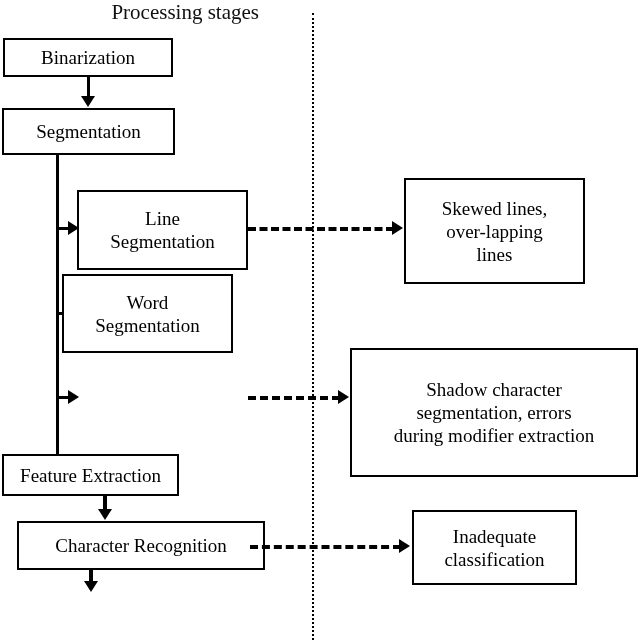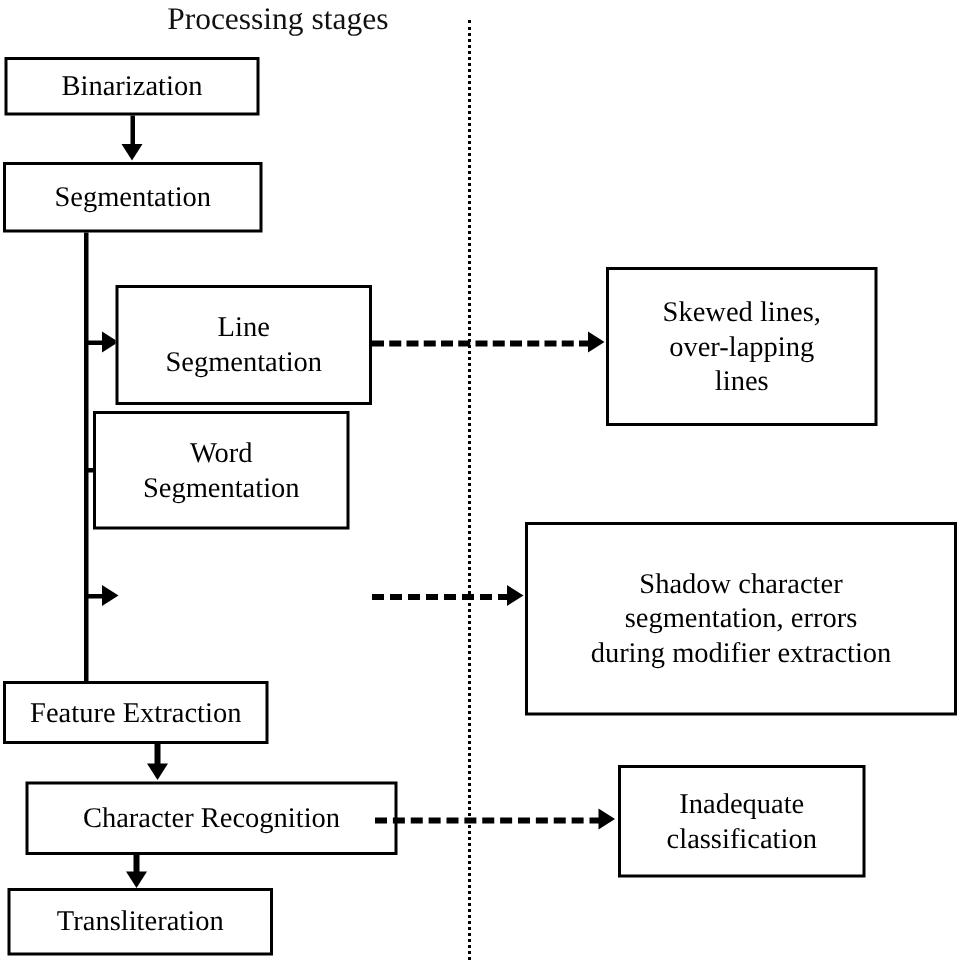--- a/index.html
+++ b/index.html
@@ -122,23 +122,20 @@
   <div class="trunk vline" style="left:103px; top:496px; width:4px; height:15px;"></div>
   <div class="arrow-down" style="left:98px; top:509px;"></div>
 
   <div class="node" style="left:5px; top:521px; width:248px; height:49px;margin-left:12px;">
     <span class="node-label">Character Recognition</span>
   </div>
 
   <div class="trunk vline" style="left:89px; top:570px; width:4px; height:13px;"></div>
   <div class="arrow-down" style="left:84px; top:581px;"></div>
 
-  <div class="node" style="left:5px; top:592px; width:177px; height:45px;">
-    <span class="node-label">Transliteration</span>
-  </div>
 
   <div class="dashed" style="left:248px; top:227px; width:146px;"></div>
   <div class="arrow-right" style="left:392px; top:221px;"></div>
 
   <div class="node" style="left:404px; top:178px; width:181px; height:106px;">
     <span class="node-label">Skewed lines,
 over-lapping
 lines</span>
   </div>
 

